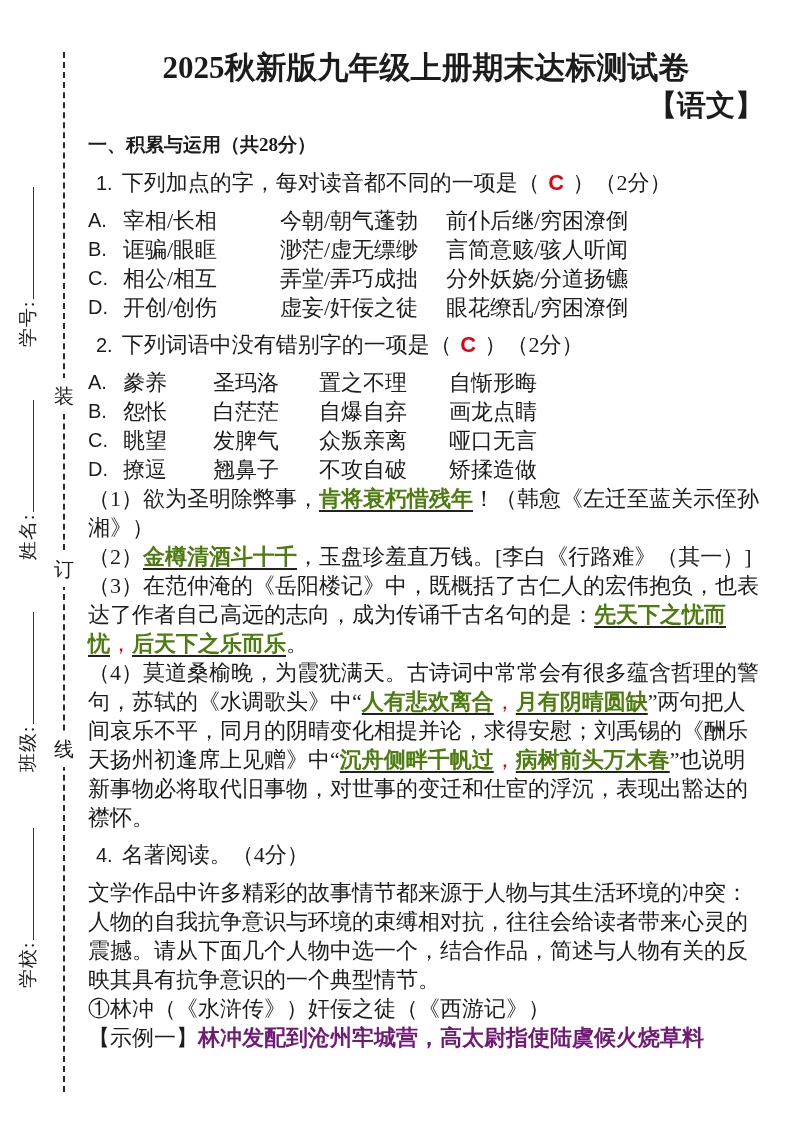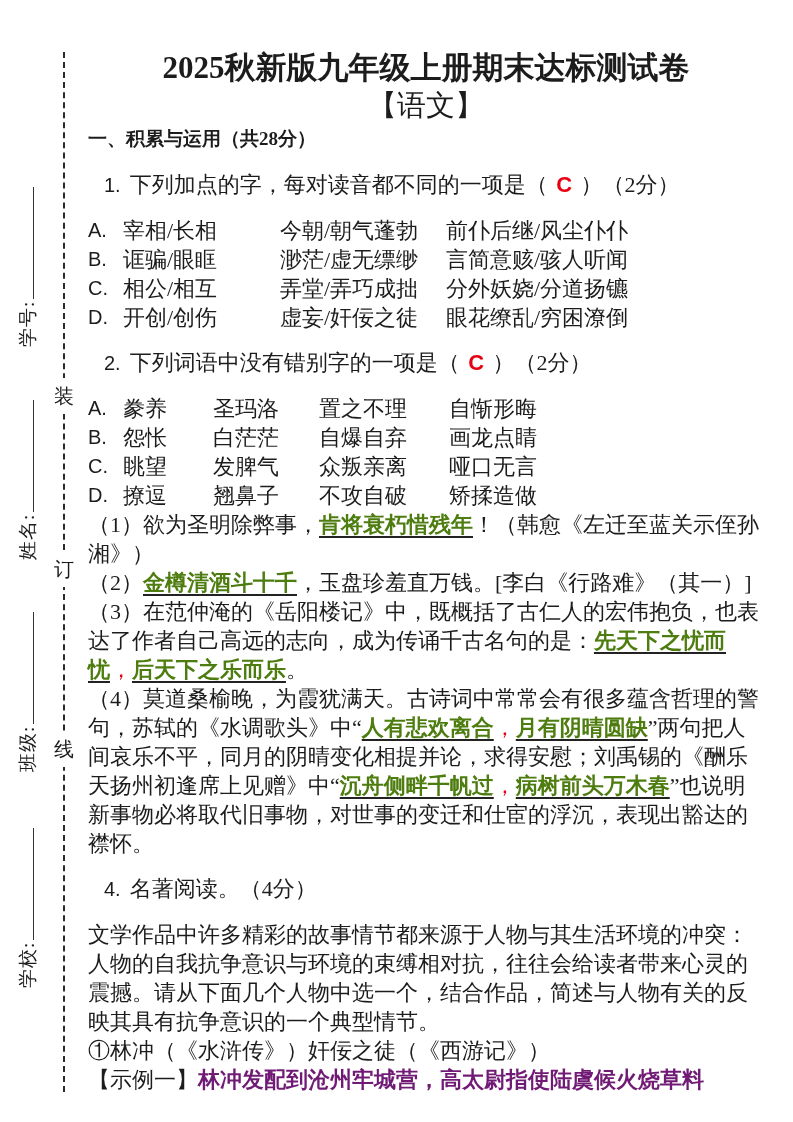--- a/index.html
+++ b/index.html
@@ -9,23 +9,23 @@
   }
   
   .binding-line{position:absolute;left:63px;top:52px;height:1040px;width:0;border-left:2px dashed #2a2a2a;}
   .bind-char{position:absolute;left:52px;width:24px;text-align:center;background:#fff;font-size:20px;line-height:26px;padding:5px 0;}
   .side-item{position:absolute;transform:rotate(-90deg);transform-origin:0 0;white-space:nowrap;font-size:19px;line-height:24px;}
   .side-item .lbl{letter-spacing:1px;}
   .blankline{display:inline-block;width:112px;height:0.9em;border-bottom:1.6px solid #333;margin-left:2px;}
   
   .content{position:absolute;left:88px;top:49px;width:676px;font-size:22px;line-height:29px;}
   .title1{font-size:31px;line-height:38px;font-weight:700;text-align:center;}
-  .title2{font-size:29px;line-height:36px;font-weight:400;text-align:center;}
+  .title2{font-size:29px;line-height:36px;font-weight:700;text-align:right;margin-bottom:6px;}
   .sec-heading{font-weight:700;font-size:19px;line-height:31px;}
-  .stem{margin:16px;}
+  .stem{margin:8px;}
   .qnum{font-family:"Liberation Sans","DejaVu Sans",sans-serif;font-size:20px;margin-right:9px;}
   .optrow{display:flex;}
   .optletter{flex:none;width:35px;font-family:"Liberation Sans","DejaVu Sans",sans-serif;font-size:20px;}
   .q1c1{flex:none;width:157px;}
   .q1c2{flex:none;width:166px;}
   .q1c3{flex:1;}
   .q2c1{flex:none;width:90px;}
   .q2c2{flex:none;width:106px;}
   .q2c3{flex:none;width:130px;}
   .q2c4{flex:1;}
@@ -64,21 +64,21 @@
     <div class="title1">2025秋新版九年级上册期末达标测试卷</div>
     <div class="title2">【语文】</div>
 
     <div class="sec-heading">一、积累与运用（共28分）</div>
 
     <p class="stem"><span class="qnum">1.</span><span><span>下列加点的字，每对读音都不同的一项是（ </span><span class="ans">C</span><span> ）（2分）</span></span></p>
     <div class="optrow">
       <span class="optletter">A.</span>
       <span class="q1c1">宰相/长相</span>
       <span class="q1c2">今朝/朝气蓬勃</span>
-      <span class="q1c3">前仆后继/风尘仆仆</span>
+      <span class="q1c3">前仆后继/穷困潦倒</span>
     </div>
     <div class="optrow">
       <span class="optletter">B.</span>
       <span class="q1c1">诓骗/眼眶</span>
       <span class="q1c2">渺茫/虚无缥缈</span>
       <span class="q1c3">言简意赅/骇人听闻</span>
     </div>
     <div class="optrow">
       <span class="optletter">C.</span>
       <span class="q1c1">相公/相互</span>

